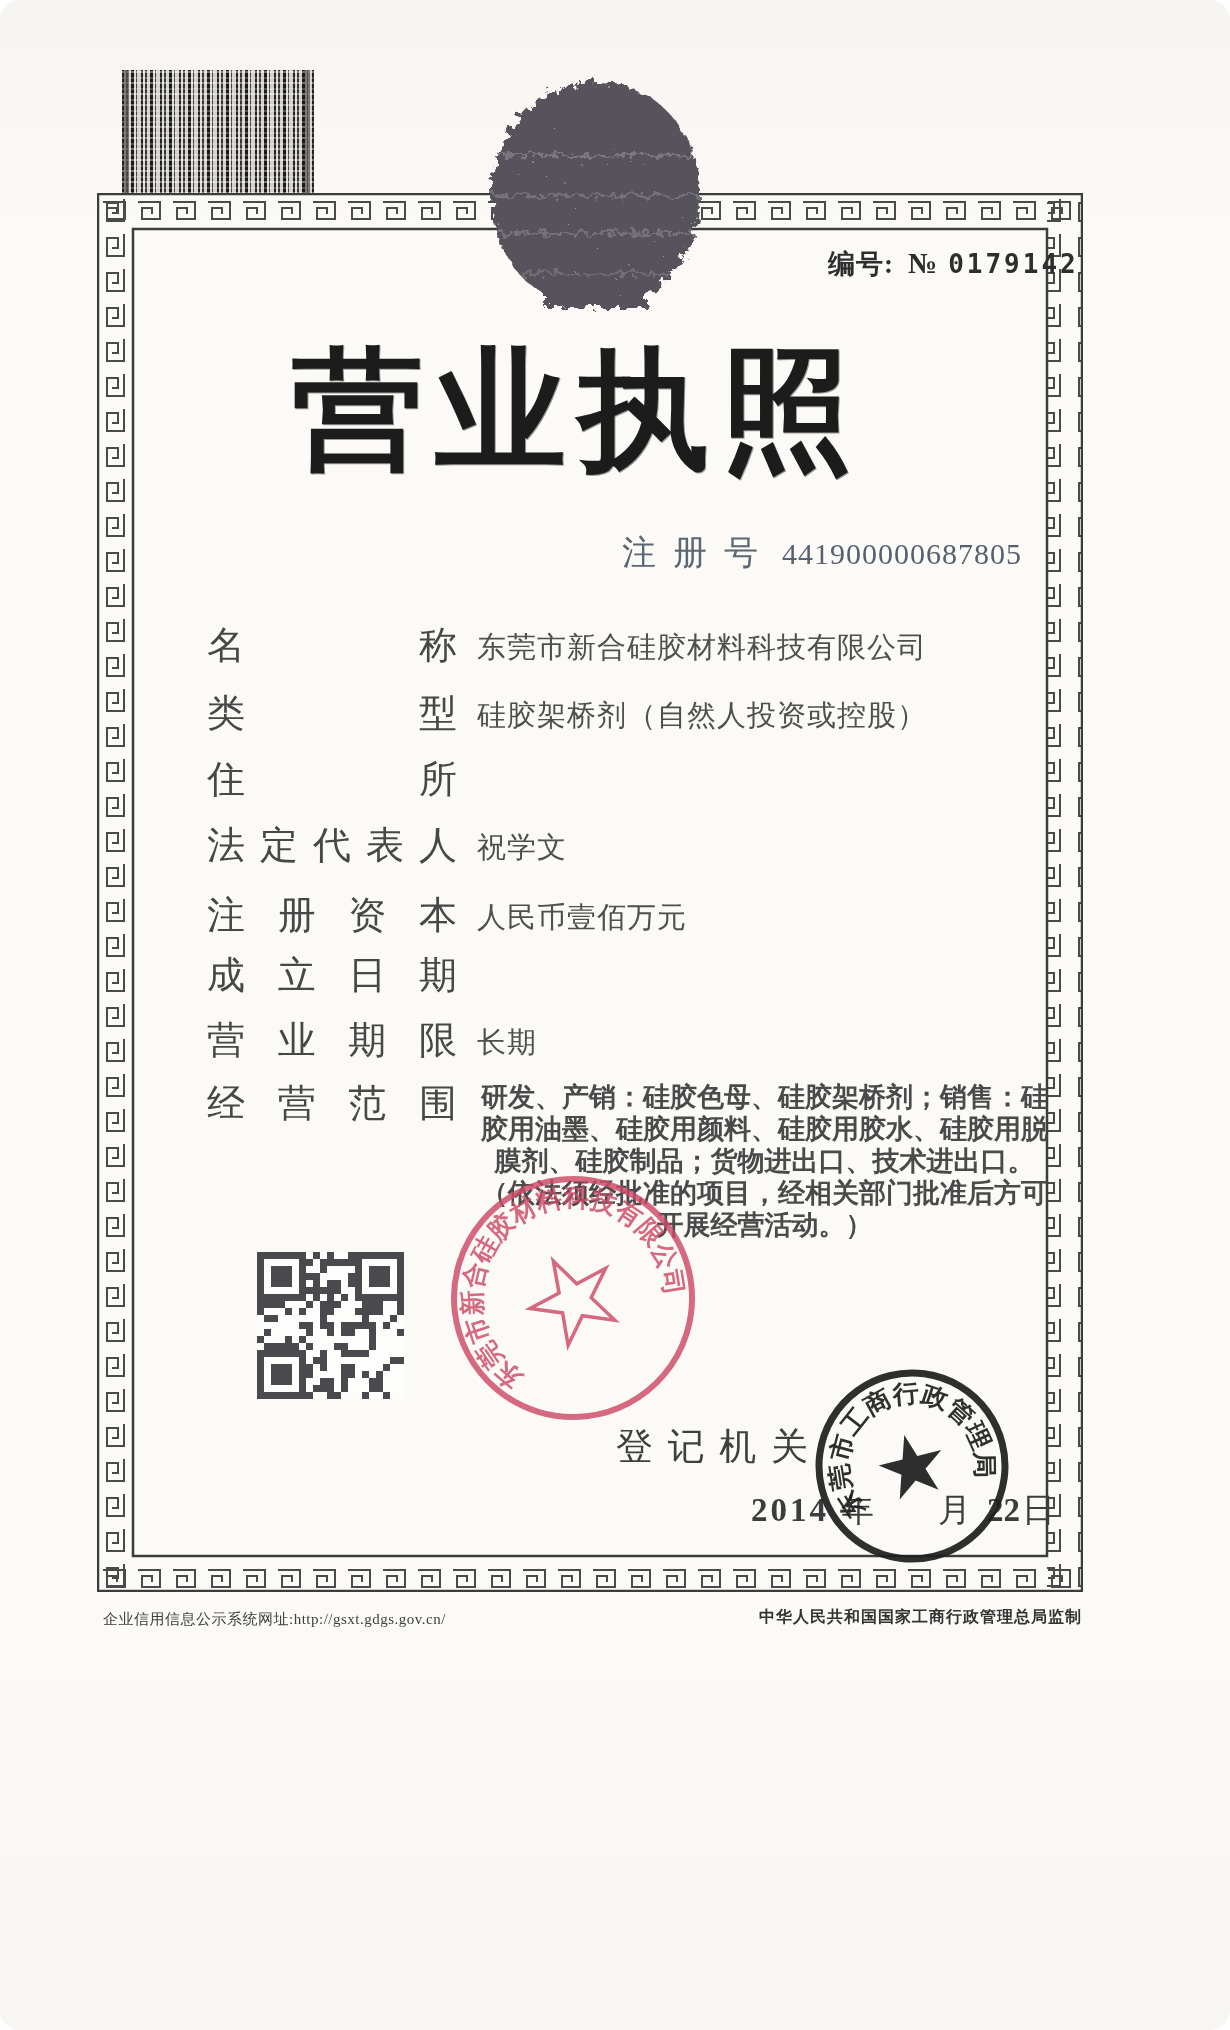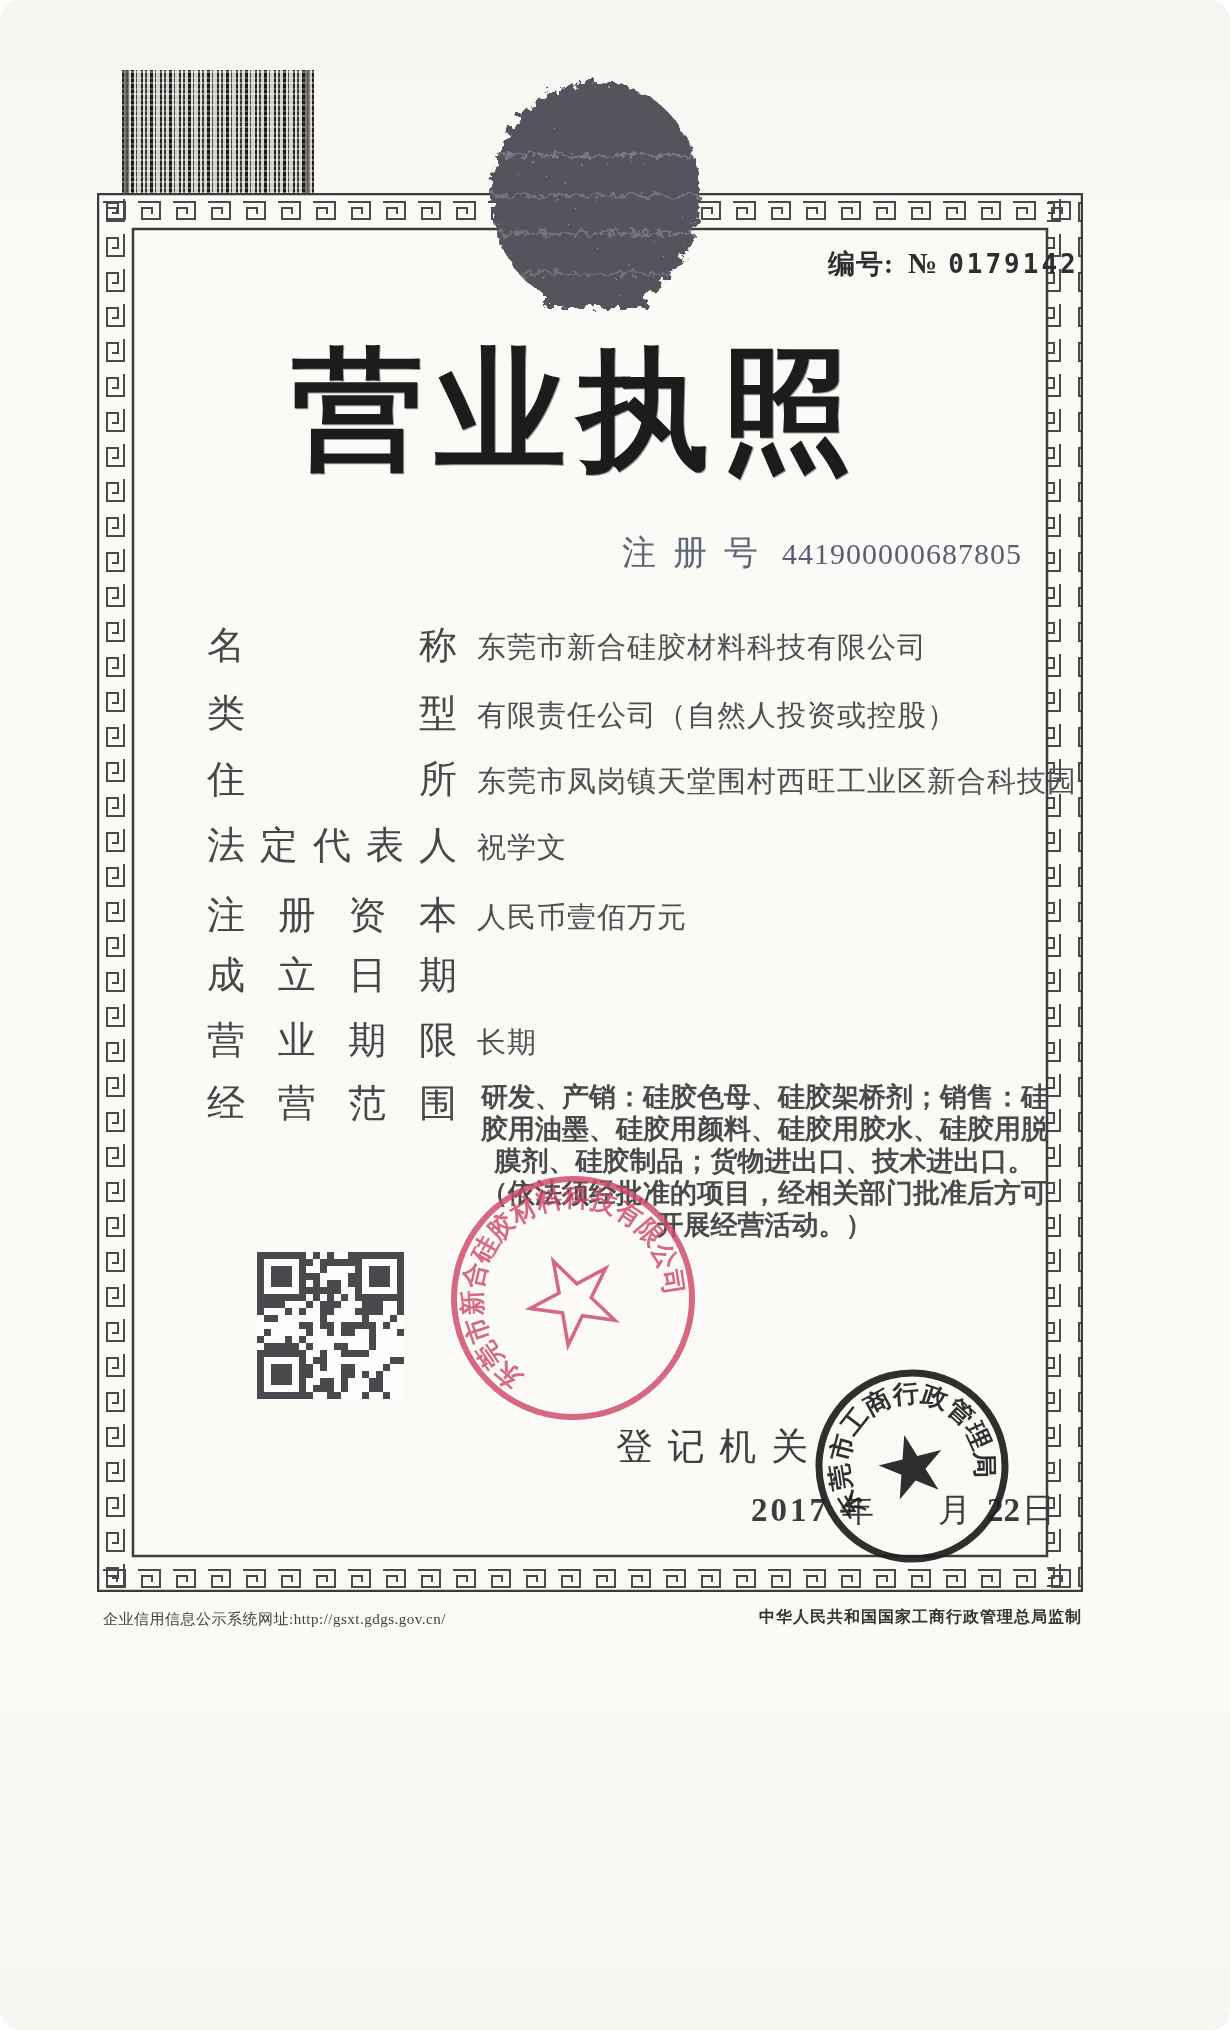--- a/index.html
+++ b/index.html
@@ -139,28 +139,27 @@
         <span>名</span>
         <span>称</span>
       </span>
     <span class="row-value">东莞市新合硅胶材料科技有限公司</span>
   </div>
   <div class="row" style="top:688px">
     <span class="row-label spread">
         <span>类</span>
         <span>型</span>
       </span>
-    <span class="row-value">有限责任公司（自然人投资或控股）</span>
+    <span class="row-value">硅胶架桥剂（自然人投资或控股）</span>
   </div>
   <div class="row" style="top:754px">
     <span class="row-label spread">
         <span>住</span>
         <span>所</span>
       </span>
-    <span class="row-value">东莞市凤岗镇天堂围村西旺工业区新合科技园</span>
   </div>
   <div class="row" style="top:820px">
     <span class="row-label spread">
         <span>法</span>
         <span>定</span>
         <span>代</span>
         <span>表</span>
         <span>人</span>
       </span>
     <span class="row-value">祝学文</span>
@@ -659,21 +658,21 @@
   </svg>
 
   <div class="registry-label spread">
       <span>登</span>
       <span>记</span>
       <span>机</span>
       <span>关</span>
     </div>
 
   <div class="date-line">
-    <span class="y">2017</span><span class="u1">年</span><span class="u2">月</span><span class="d">22</span><span class="u3">日</span>
+    <span class="y">2014</span><span class="u1">年</span><span class="u2">月</span><span class="d">22</span><span class="u3">日</span>
   </div>
 
   <svg class="registry-seal" width="204" height="204">
     <defs>
       <path id="sealArcBlack" d="M 46.6 134 A 64 64 0 1 1 157.4 134" fill="none"></path>
     </defs>
     <g transform="rotate(-14 102 102)">
       <circle cx="102" cy="102" r="93" fill="none" stroke="#1e1e1e" stroke-width="7"></circle>
       <polygon points="102,70 109.6,93.5 134.3,93.5 114.4,108 122,131.5 102,117 82,131.5 89.6,108 69.7,93.5 94.4,93.5" fill="#1d1d1d"></polygon>
       <text font-size="25" fill="#1e1e1e" font-family="Liberation Serif, serif" font-weight="bold">

